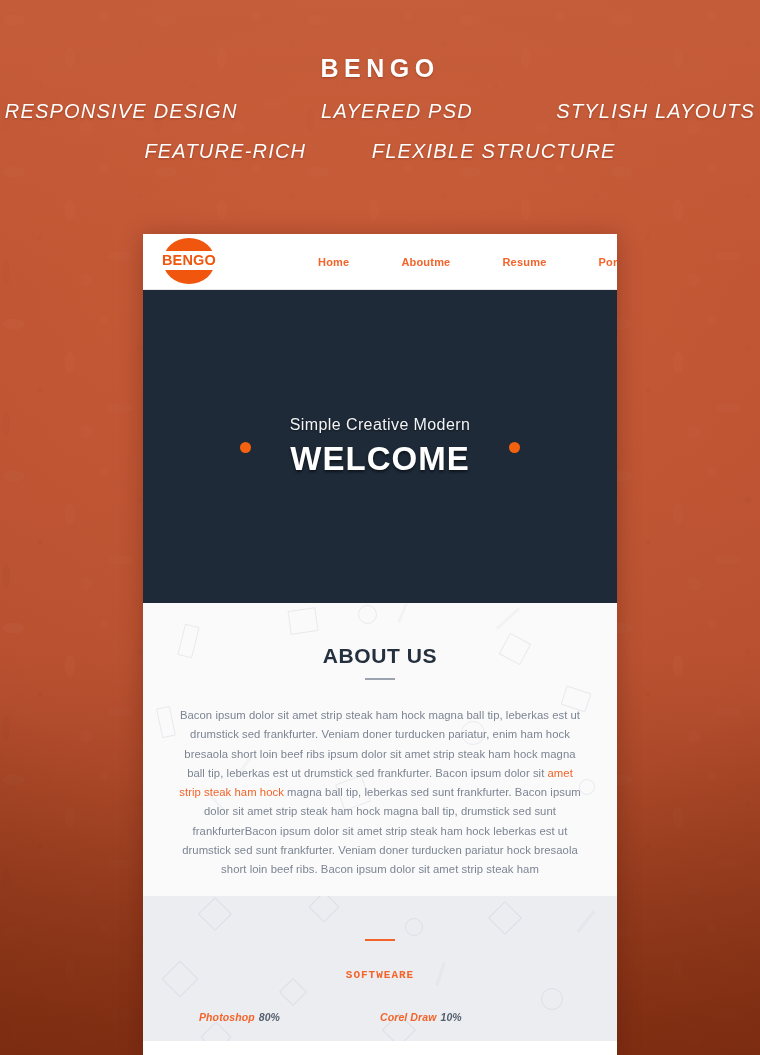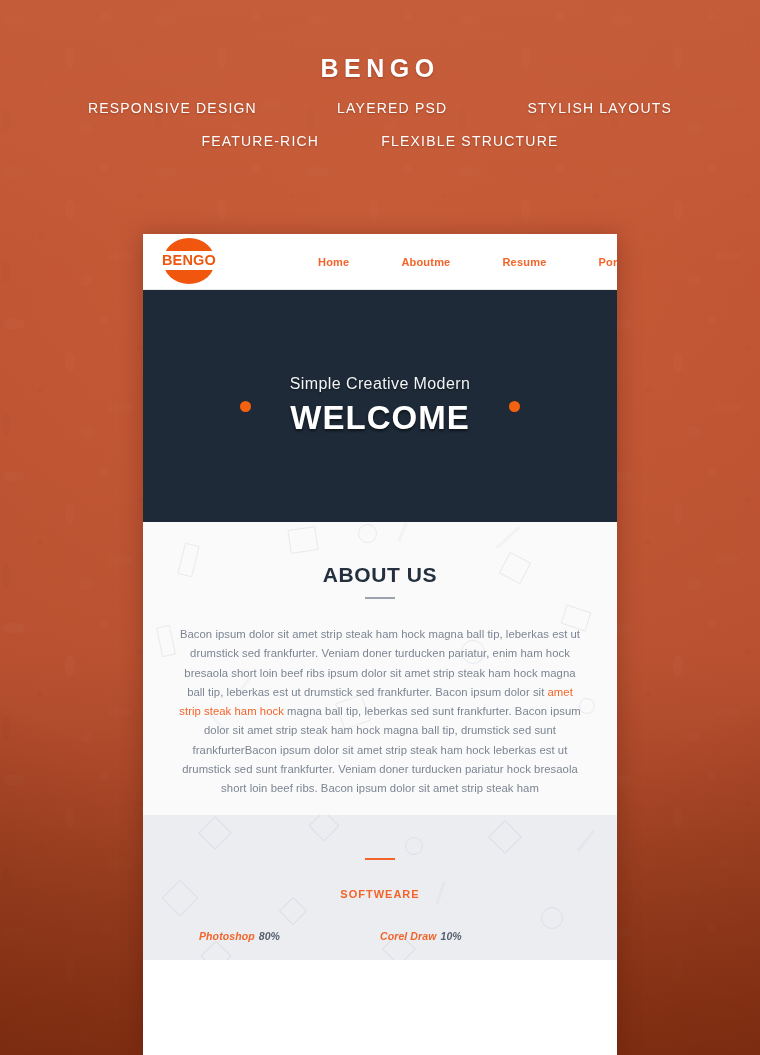--- a/index.html
+++ b/index.html
@@ -29,22 +29,22 @@
       linear-gradient(180deg, rgba(201,98,62,.55) 0%, rgba(190,80,45,.10) 26%, rgba(110,40,12,.08) 62%, rgba(104,32,6,.62) 100%),
       radial-gradient(ellipse 130% 82% at 50% 30%, rgba(214,106,66,.40) 0%, rgba(150,52,20,0) 58%, rgba(96,28,4,.45) 100%);
   }
 
   
   #promo{position:absolute;left:0;top:0;width:760px;z-index:5;text-align:center;color:#fff;}
   #promo-title{
     margin-top:54px;font-size:25px;font-weight:bold;letter-spacing:5.5px;
     text-shadow:0 1px 2px rgba(80,20,0,.35);
   }
-  .promo-row{margin-top:17px;font-size:14px;letter-spacing:1.2px;font-weight:normal;
-    text-shadow:0 1px 2px rgba(80,20,0,.3);}
+  .promo-row{margin-top:17px;font-size:20px;letter-spacing:1.2px;font-weight:normal;
+    text-shadow:0 1px 2px rgba(80,20,0,.3);font-style:italic;}
   .promo-row span{display:inline-block;vertical-align:top;}
   .promo-row .gap-a{width:70px;}
   .promo-row .gap-b{width:52px;}
 
   
   #site{
     position:absolute;left:143px;top:234px;width:474px;height:821px;
     background:#fff;z-index:6;overflow:hidden;
     box-shadow:0 2px 22px rgba(60,14,0,.30);
   }
@@ -57,21 +57,21 @@
     background:#f0560d;}
   .logo-band{position:absolute;left:0;top:16px;width:62px;height:19px;background:#fff;}
   .logo-text{position:absolute;left:0;top:15px;width:62px;height:21px;line-height:21px;
     text-align:center;color:#f0560d;font-size:14.5px;font-weight:bold;letter-spacing:.2px;}
   #navlinks{margin-left:159px;display:flex;align-items:center;}
   .navlink{color:#f4642a;font-size:11px;font-weight:bold;letter-spacing:.2px;
     margin-right:36px;cursor:pointer;white-space:nowrap;padding-left:16px;}
   .navlink:last-child{margin-right:0;}
 
   
-  #hero{height:232px;background:#1e2a38;position:relative;
+  #hero{height:313px;background:#1e2a38;position:relative;
         display:flex;flex-direction:column;align-items:center;justify-content:center;}
   #hero-sub{color:#f2f4f6;font-size:16px;letter-spacing:.4px;margin-bottom:6px;
     text-shadow:0 1px 2px rgba(0,0,0,.5);}
   #hero-title{color:#fff;font-size:33px;font-weight:bold;letter-spacing:1px;
     text-shadow:0 2px 3px rgba(0,0,0,.55);}
   .hero-dot{position:absolute;top:50%;margin-top:-5px;width:11px;height:11px;
     border-radius:50%;background:#f4610f;cursor:pointer;}
   #hero-dot-left{left:97px;}
   #hero-dot-right{right:97px;}
 
@@ -88,21 +88,21 @@
     position:relative;margin:26px 32px 0;text-align:center;color:#7c8593;
     font-size:11.3px;line-height:19.3px;letter-spacing:.05px;
   }
   #about-text .hl{color:#f4642a;}
 
   
   #knowledge{background:#ecedf1;position:relative;padding:33px 0 18px;overflow:hidden;}
   #knowledge h2{margin:0;text-align:center;color:#f4540a;font-size:21px;font-weight:bold;
     letter-spacing:.8px;position:relative;}
   #know-sub{position:relative;margin-top:28px;text-align:center;color:#f4642a;
-    font-size:11px;font-weight:bold;letter-spacing:1px;}
+    font-size:11px;font-weight:bold;letter-spacing:1px;font-family:Liberation Mono, monospace;}
   #skills{position:relative;margin-top:30px;display:flex;padding:0 56px;}
   .skill{width:50%;}
   .skill-label{font-size:10.5px;font-style:italic;font-weight:bold;letter-spacing:.1px;}
   .skill-name{color:#f4642a;}
   .skill-pct{color:#55606d;margin-left:4px;}
 
   
   .wm{position:absolute;border:1.4px solid rgba(140,152,172,.16);}
   .wm.sq{border-radius:1px;}
   .wm.ci{border-radius:50%;}

